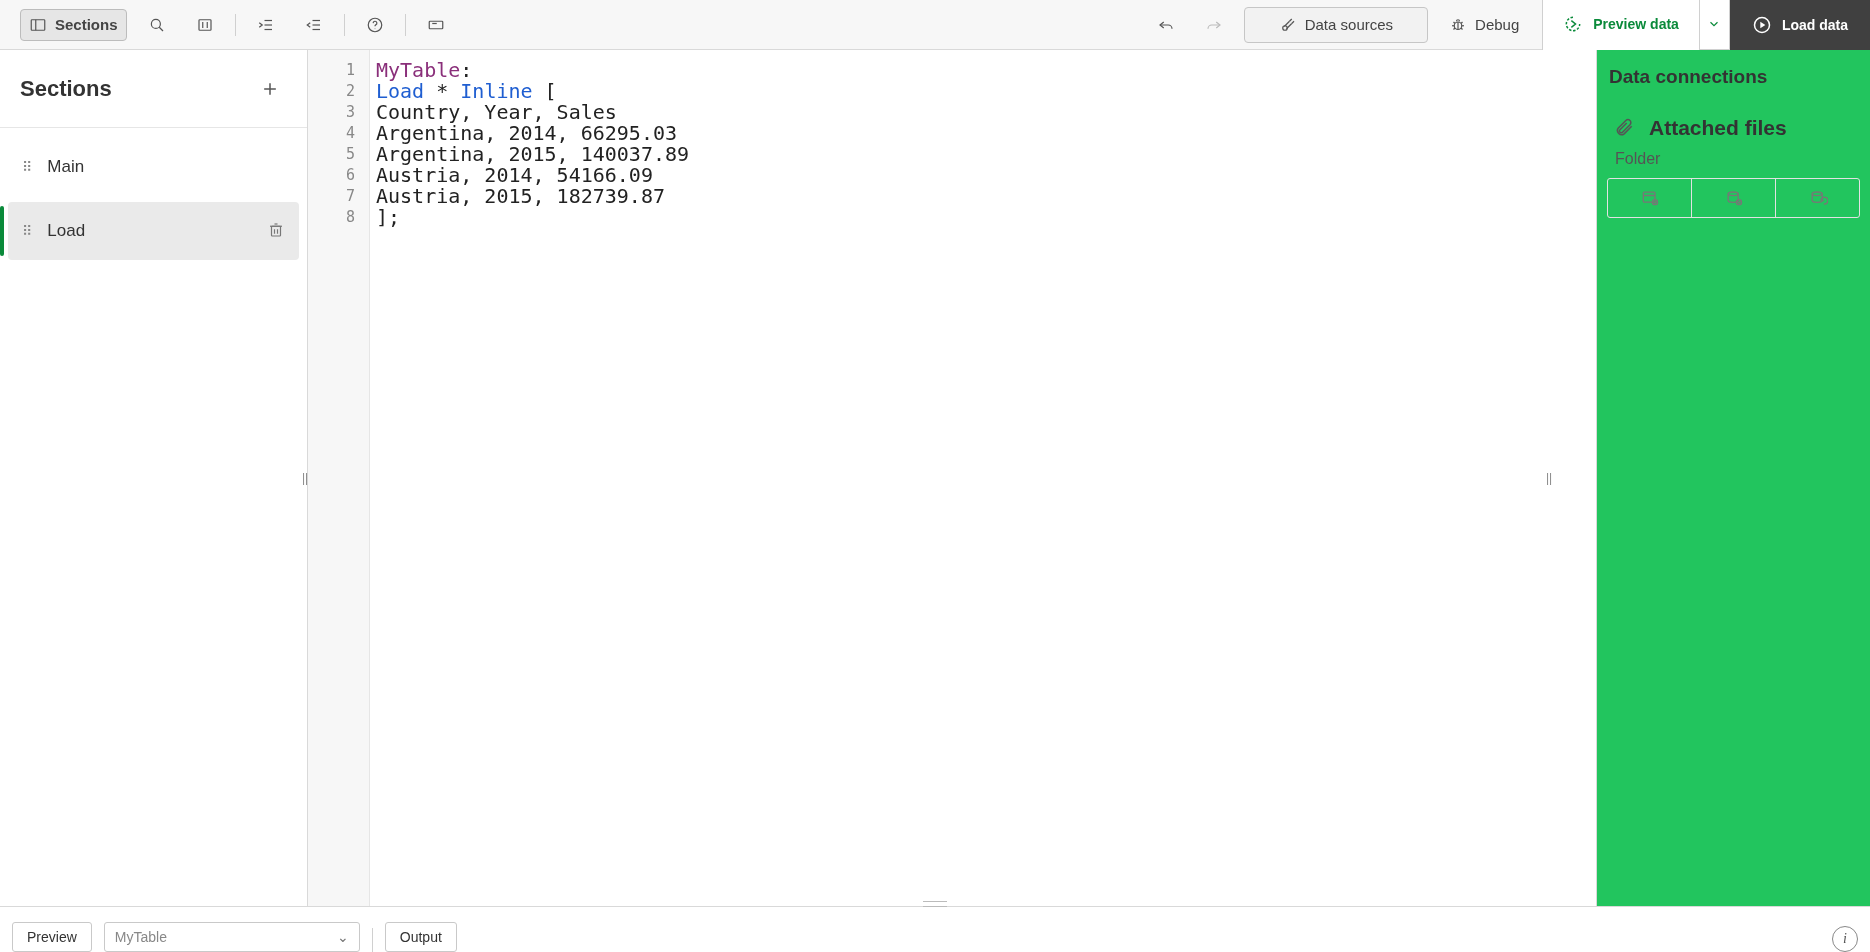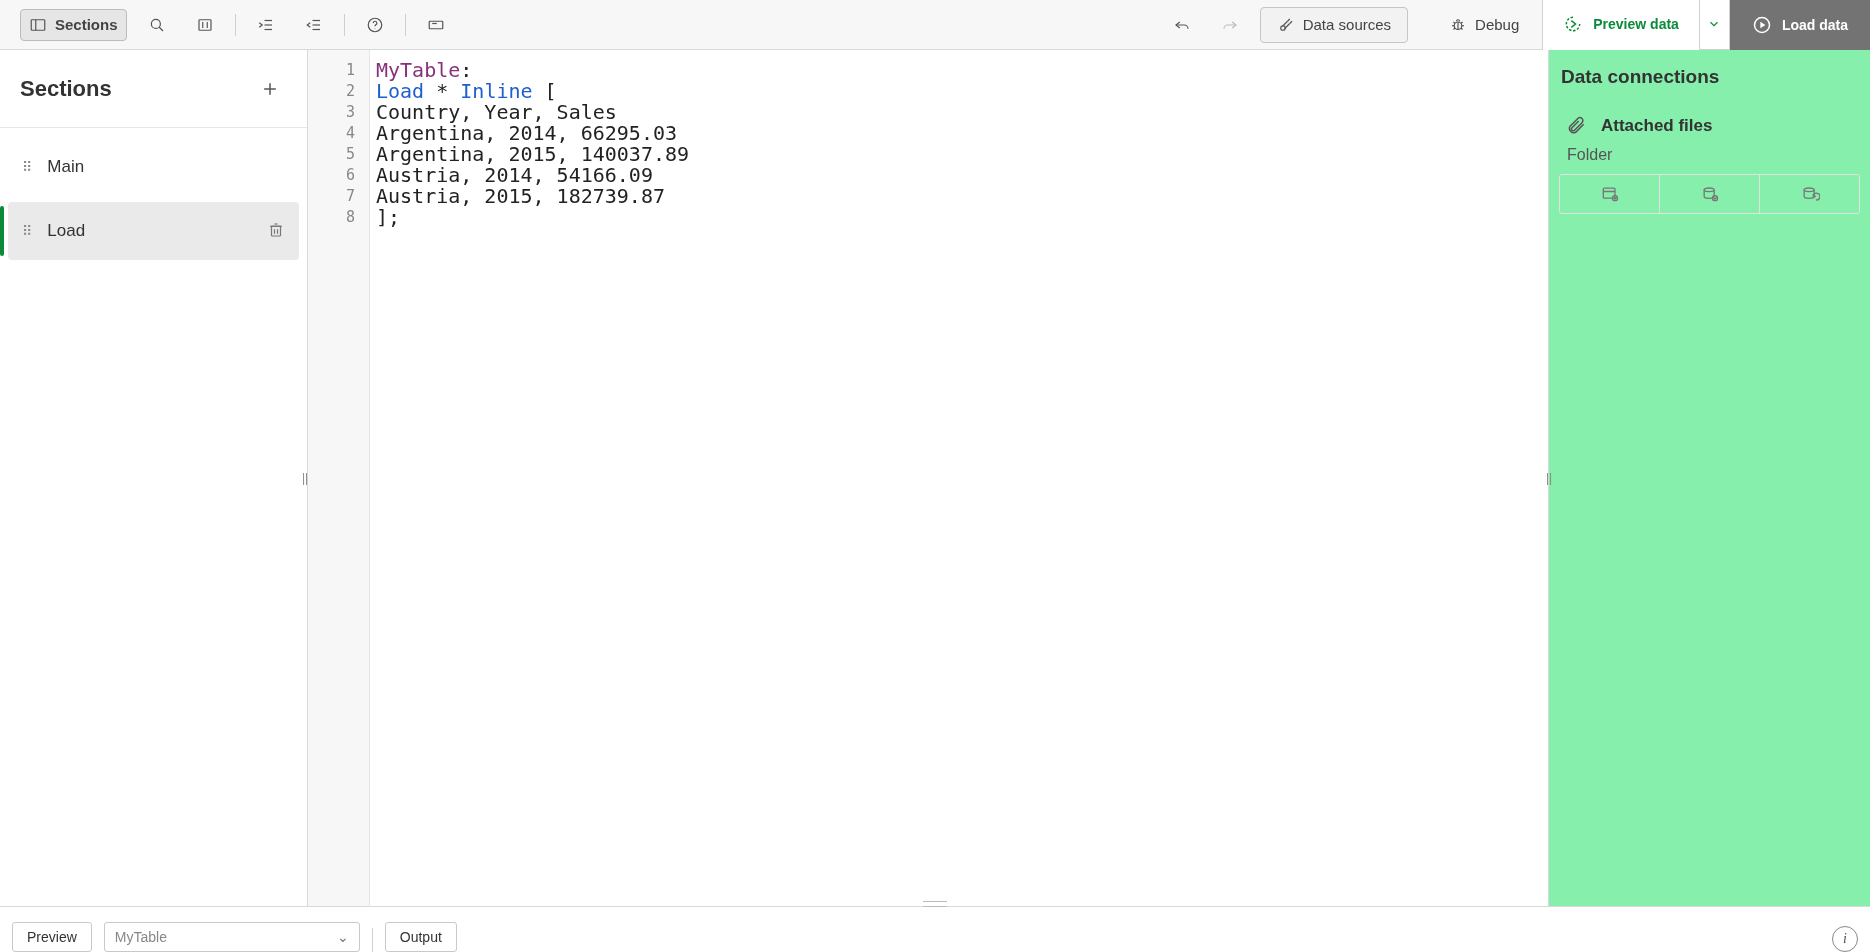--- a/index.html
+++ b/index.html
@@ -65,21 +65,21 @@
   }
   .preview-btn svg { width:20px;height:20px; stroke:#0a8a3a; fill:none; stroke-width:1.8; }
   .preview-drop {
     height:50px; width:30px;
     border:1px solid #d0d0d0; border-left:none; border-top:none;
     display:flex;align-items:center;justify-content:center;
     color:#0a8a3a; cursor:pointer; background:#fff;
   }
   .load-btn {
     height:50px;
-    background:#737373;
+    background:#404040;
     color:#fff;
     font-weight:600;
     display:flex;align-items:center;justify-content:center;
     padding:0 22px;
     gap:10px;
     cursor:pointer;
     text-align:center;
   }
   .load-btn svg { width:20px;height:20px; stroke:#fff; fill:none; stroke-width:1.8; }
 
@@ -174,26 +174,26 @@
     color:#888;
     cursor:col-resize;
     font-size:12px;
     user-select:none;
   }
   .split-left  { left:300px; }
   .split-right { right:316px; }
 
   
   .rightpanel {
-    width:322px;
+    width:274px;
     border-left:1px solid #d9d9d9;
     display:flex;
     flex-direction:column;
     padding: 16px 10px 0 10px;
-    background:#86efac;
+    background:#22c55e;
   }
   .rightpanel h3 { font-size:19px; font-weight:600; margin-bottom:14px; padding-left:2px; }
   .create-conn {
     height:40px;
     border:1px solid #c9c9c9;
     border-radius:3px;
     background:#fff;
     font-weight:600;
     font-size:15px;
     cursor:pointer;
@@ -206,21 +206,21 @@
     padding:8px 6px 14px 8px;
     border-bottom:1px solid #e6e6e6;
   }
   .conn-search svg { width:20px;height:20px; stroke:#555; fill:none; stroke-width:1.8; }
   .conn-search input {
     border:none; outline:none; font-size:17px; font-style:italic; color:#888; width:100%;
   }
   .attached {
     display:flex; align-items:center; gap:14px;
     padding:14px 6px 6px 8px;
-    font-size:17px; font-weight:600; color:#333;
+    font-size:21px; font-weight:600; color:#333;
   }
   .attached svg { width:20px;height:20px; stroke:#555; fill:none; stroke-width:1.8; }
   .folder-label { padding:4px 0 10px 8px; color:#555; font-size:16px; }
   .folder-actions {
     display:flex; border:1px solid #e2e2e2; border-radius:3px; overflow:hidden;
   }
   .folder-actions .fa {
     flex:1; height:38px; display:flex;align-items:center;justify-content:center;
     cursor:pointer;
   }
@@ -327,21 +327,21 @@
           <path d="M9 8 L4 12 L9 16"></path>
           <path d="M4 12 H15 a5 5 0 0 1 5 5"></path>
         </svg>
     </button>
     <button class="tb-btn icon-only tb-disabled">
       <svg viewBox="0 0 24 24">
           <path d="M15 8 L20 12 L15 16"></path>
           <path d="M20 12 H9 a5 5 0 0 0 -5 5"></path>
         </svg>
     </button>
-    <button class="tb-btn outlined" style="height:36px;padding:0 16px;margin-right:26px;">
+    <button class="tb-btn outlined" style="height:36px;padding:0 34px;margin-right:6px;">
       <svg viewBox="0 0 24 24">
           <path d="M7 14 L14 7"></path>
           <path d="M10 17 L17 10"></path>
           <path d="M14 7 L17 4"></path>
           <path d="M17 10 L20 7"></path>
           <circle cx="8" cy="16" r="3"></circle>
         </svg>
       <span class="lbl normal">Data sources</span>
     </button>
     <button class="tb-btn" style="margin-right:14px;">

